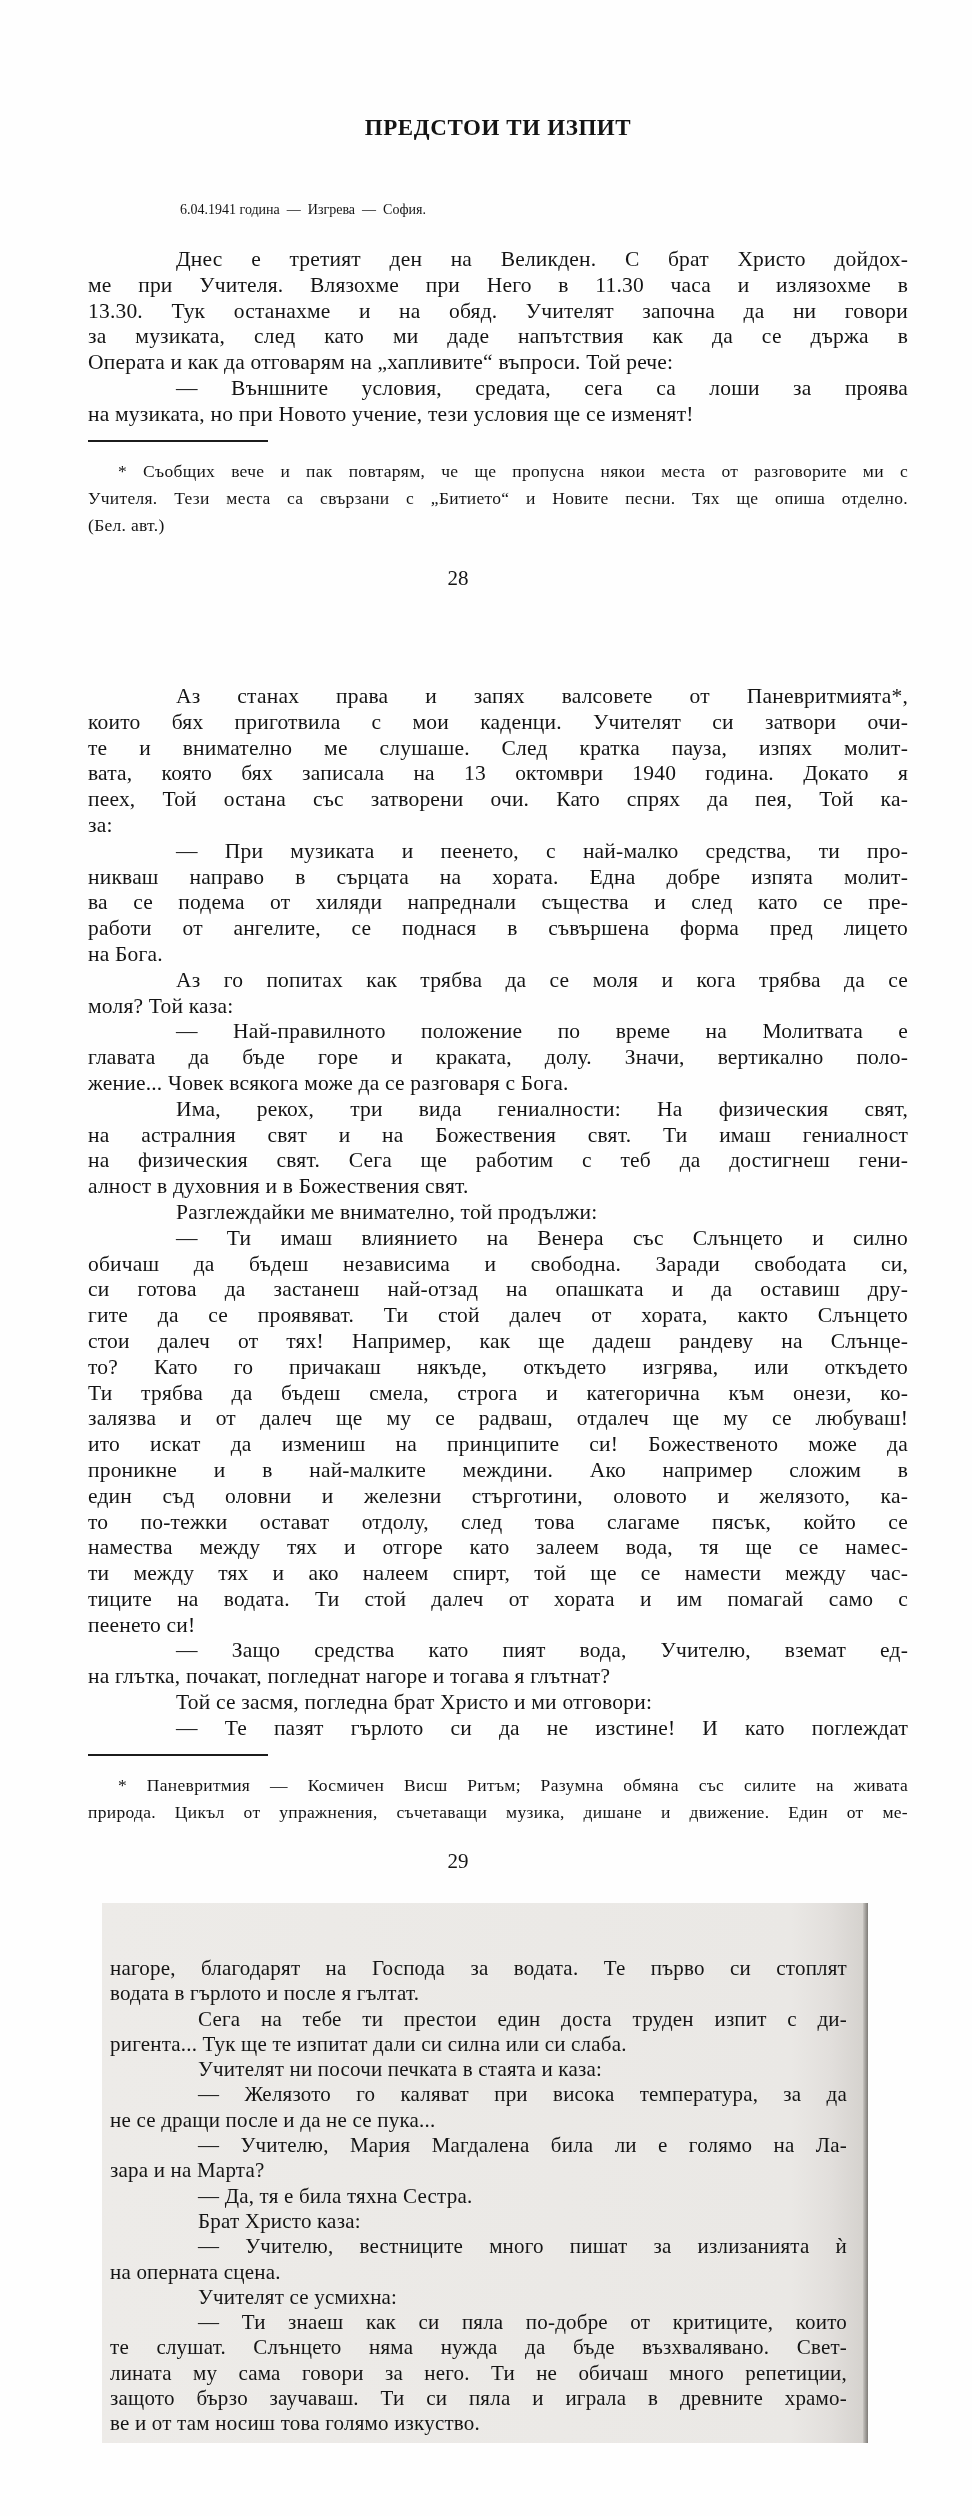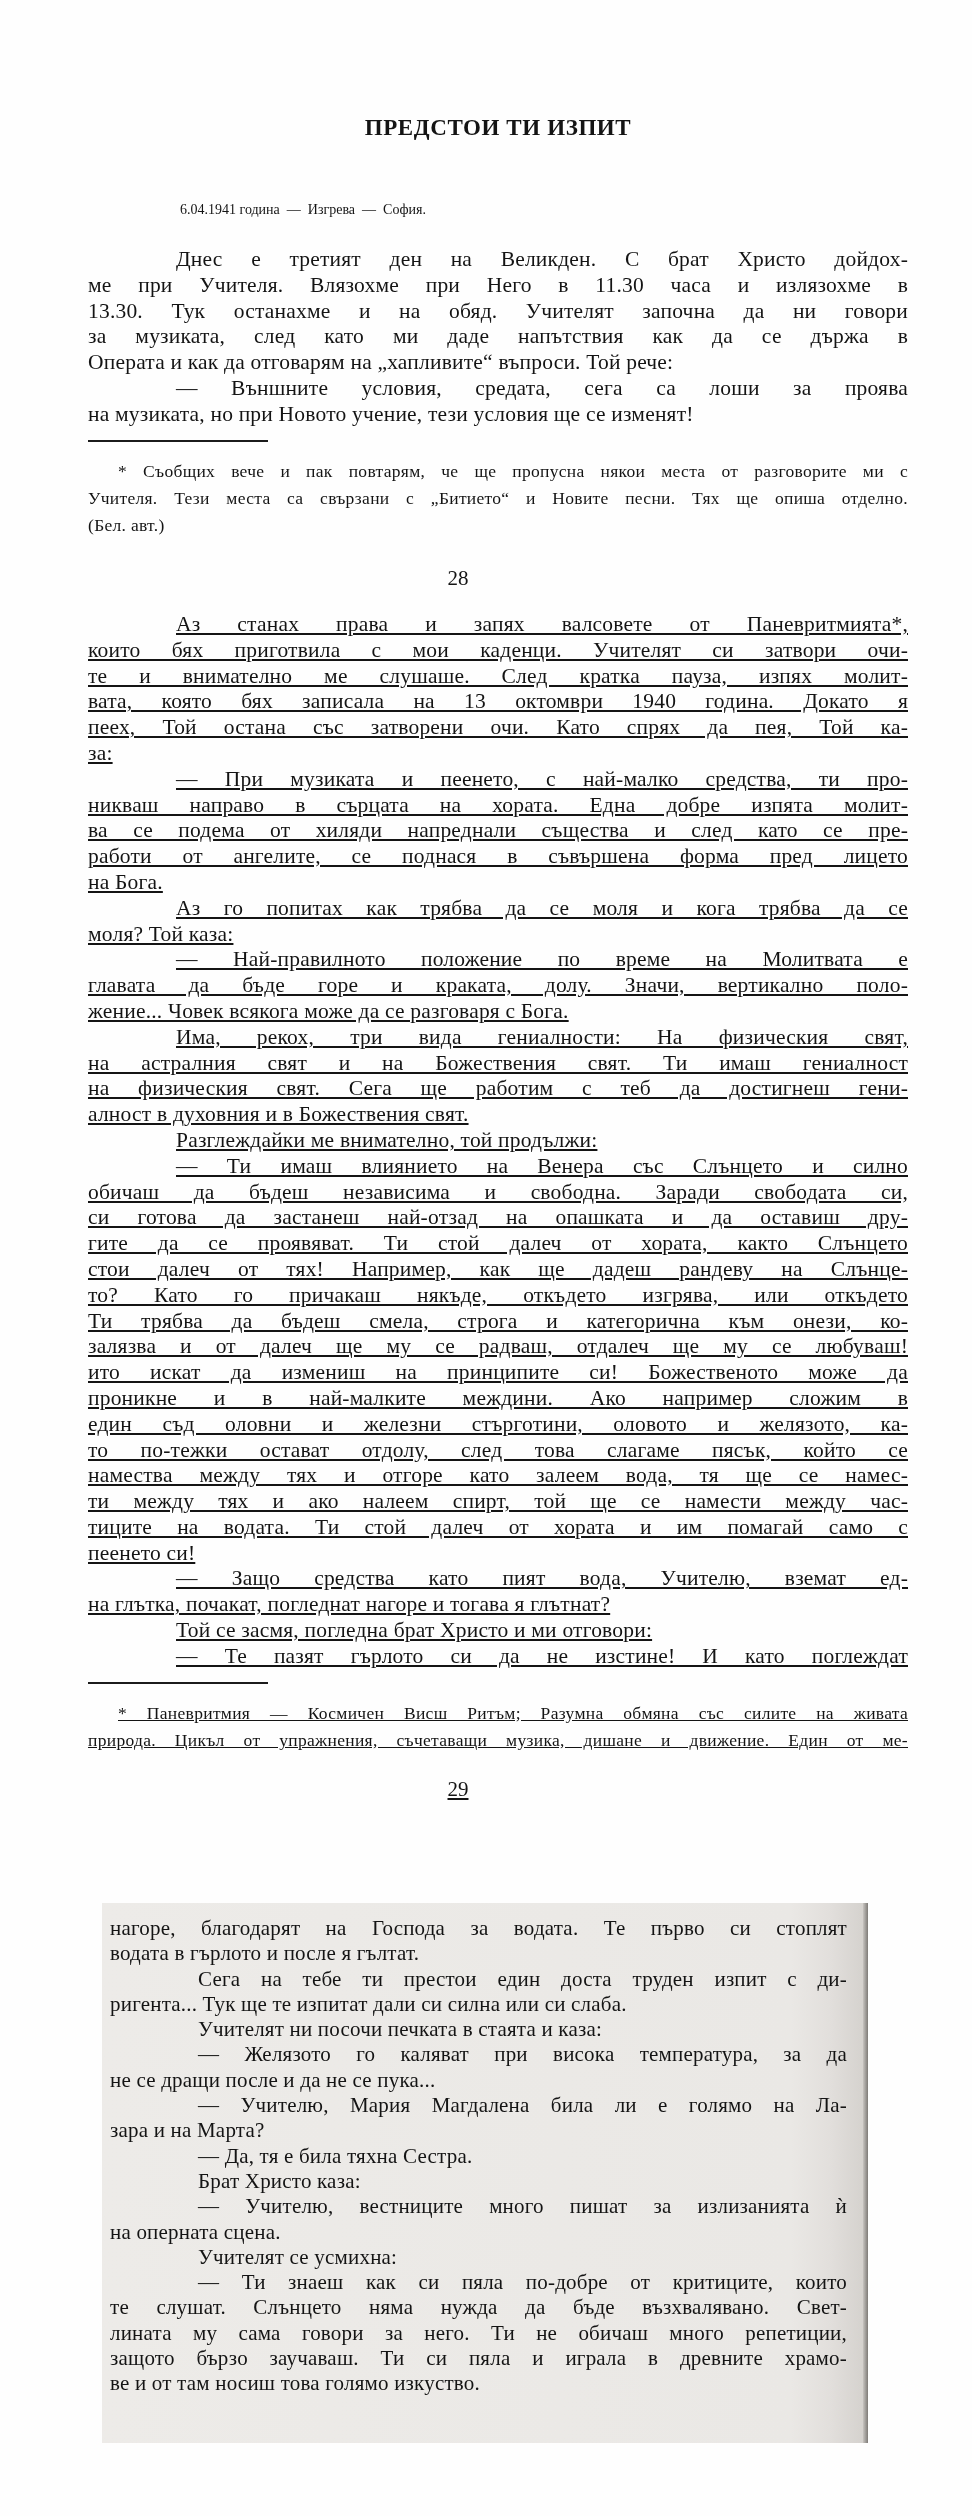--- a/index.html
+++ b/index.html
@@ -3,22 +3,22 @@
 <meta charset="utf-8">
 <style>
   html,body { margin:0; padding:0; background:#ffffff; }
   .sheet {
     position:relative; width:972px; height:2516px;
     background:#fefefe; overflow:hidden;
     font-family:"Liberation Serif", serif; color:#141414;
   }
   .frag { position:absolute; }
   .frag1 { left:88px; top:86px;  width:820px;margin-top:29px; }
-  .frag2 { left:88px; top:612px; width:820px;text-decoration:underline; }
-  .frag3 { left:110px; top:1916px; width:737px; }
+  .frag2 { left:88px; top:684px; width:820px; }
+  .frag3 { left:110px; top:1956px; width:737px; }
 
   .title {
     margin:0; font-size:23px; font-weight:700; line-height:26px;
     text-align:center; letter-spacing:0.6px;
   }
   .dateline {
     margin-top:56px; padding-left:92px;
     font-size:14px; line-height:26px; white-space:pre;
   }
   .body1 { margin-top:24px; }

